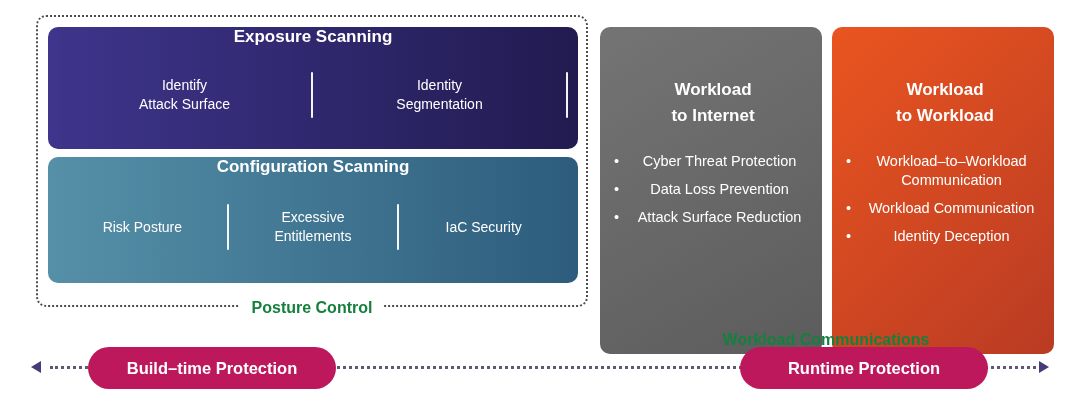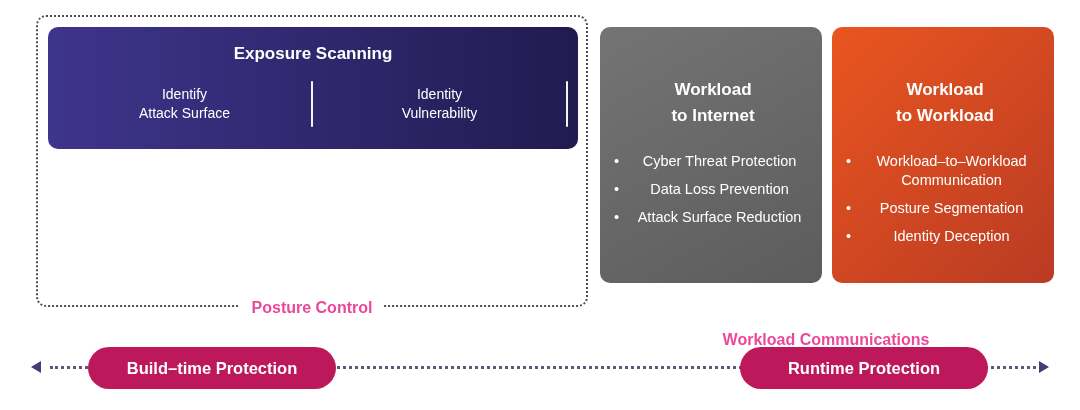--- a/index.html
+++ b/index.html
@@ -38,21 +38,20 @@
     background: linear-gradient(90deg, #3E358C 0%, #211B50 100%);
   }
   .scan-box.config {
     top: 157px; height: 126px;
     background: linear-gradient(90deg, #5590A8 0%, #2D5C7C 100%);
   }
   .scan-title {
     text-align: center;
     font-weight: bold;
     font-size: 17px;
-    padding-top: 17px;
   }
   .scan-items {
     flex: 1;
     display: flex;
     align-items: center;
     padding: 4px 10px 10px 10px;
     justify-content: flex-end;
   }
   .scan-item {
     flex: 1;
@@ -67,21 +66,21 @@
     background: #ffffff;
     opacity: 0.95;
     border-radius: 1px;
     align-self: center;
   }
   
   .card {
     position: absolute;
     top: 27px;
     width: 222px;
-    height: 256px;
+    height: 327px;
     border-radius: 10px;
     color: #ffffff;
     padding: 50px 10px 0 14px;
   }
   .card.internet {
     left: 600px;
     background: linear-gradient(150deg, #747474 0%, #5C5C5C 100%);
   }
   .card.workload {
     left: 832px;
@@ -109,21 +108,21 @@
     width: 13px;
     flex: 0 0 13px;
   }
   .bullet-text { flex: 1; text-align: center; }
   
   .section-label {
     position: absolute;
     text-align: center;
     font-weight: bold;
     font-size: 16px;
-    color: #ec4899;
+    color: #15803d;
     line-height: 18px;
   }
   .posture-label { left: 36px; width: 552px; top: 299px; }
   .posture-label span { background: #ffffff; padding: 0 12px; }
   .workload-label { left: 600px; width: 452px; top: 299px; margin-top: 32px; }
   
   .timeline-line {
     position: absolute;
     left: 50px; top: 366px;
     width: 986px; height: 0;
@@ -164,25 +163,36 @@
 
   <div class="dotted-frame"></div>
 
   <div class="scan-box exposure">
     <div class="scan-title">Exposure Scanning</div>
     <div class="scan-items">
       <div class="scan-item">Identify
 Attack Surface</div>
       <div class="v-divider"></div>
       <div class="scan-item">Identity
-Vulnerability</div>
-      <div class="v-divider"></div>
-    </div>
-  </div>
-
+Segmentation</div>
+      <div class="v-divider"></div>
+    </div>
+  </div>
+
+  <div class="scan-box config">
+    <div class="scan-title">Configuration Scanning</div>
+    <div class="scan-items">
+      <div class="scan-item">Risk Posture</div>
+      <div class="v-divider"></div>
+      <div class="scan-item">Excessive
+Entitlements</div>
+      <div class="v-divider"></div>
+      <div class="scan-item">IaC Security</div>
+    </div>
+  </div>
 
   <div class="card internet">
     <div class="card-title">Workload
 to Internet</div>
     <div class="bullets">
       <div class="bullet-row">
         <span class="bullet-dot">•</span>
         <span class="bullet-text">Cyber Threat Protection</span>
       </div>
       <div class="bullet-row">
@@ -199,21 +209,21 @@
   <div class="card workload">
     <div class="card-title">Workload
 to Workload</div>
     <div class="bullets">
       <div class="bullet-row">
         <span class="bullet-dot">•</span>
         <span class="bullet-text">Workload–to–Workload Communication</span>
       </div>
       <div class="bullet-row">
         <span class="bullet-dot">•</span>
-        <span class="bullet-text">Posture Segmentation</span>
+        <span class="bullet-text">Workload Communication</span>
       </div>
       <div class="bullet-row">
         <span class="bullet-dot">•</span>
         <span class="bullet-text">Identity Deception</span>
       </div>
     </div>
   </div>
 
   <div class="section-label posture-label">
     <span>Posture Control</span>

